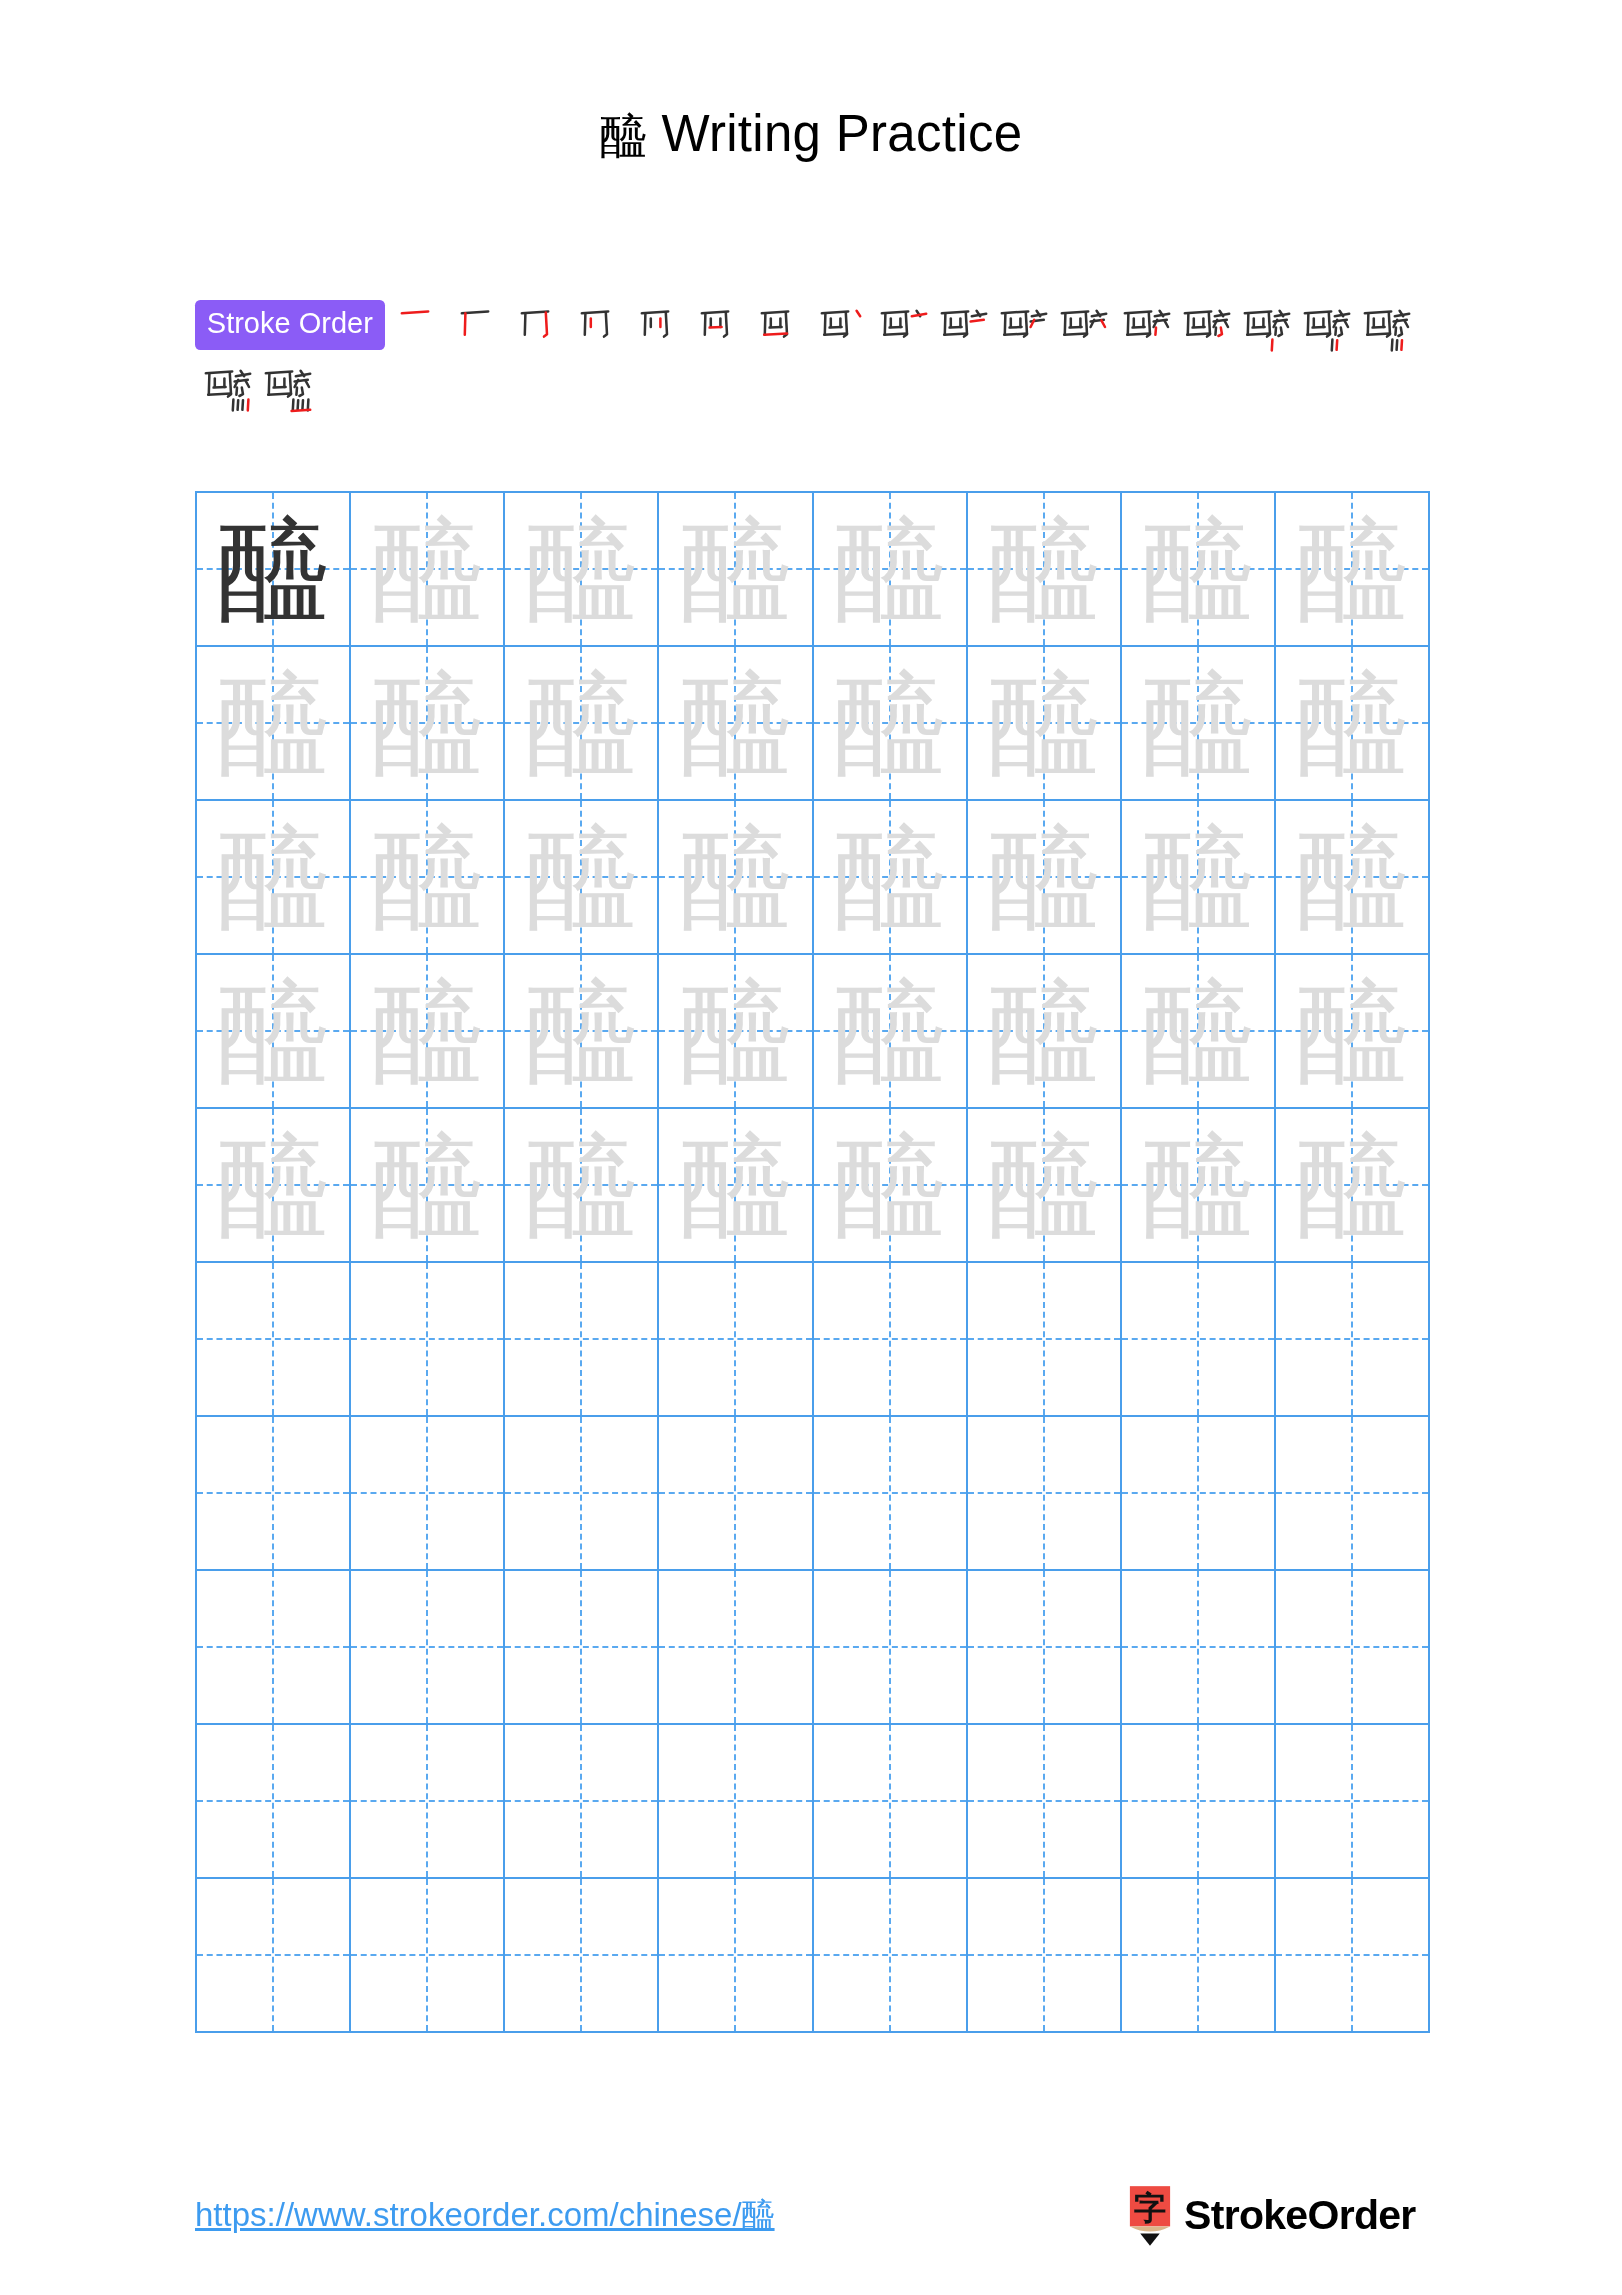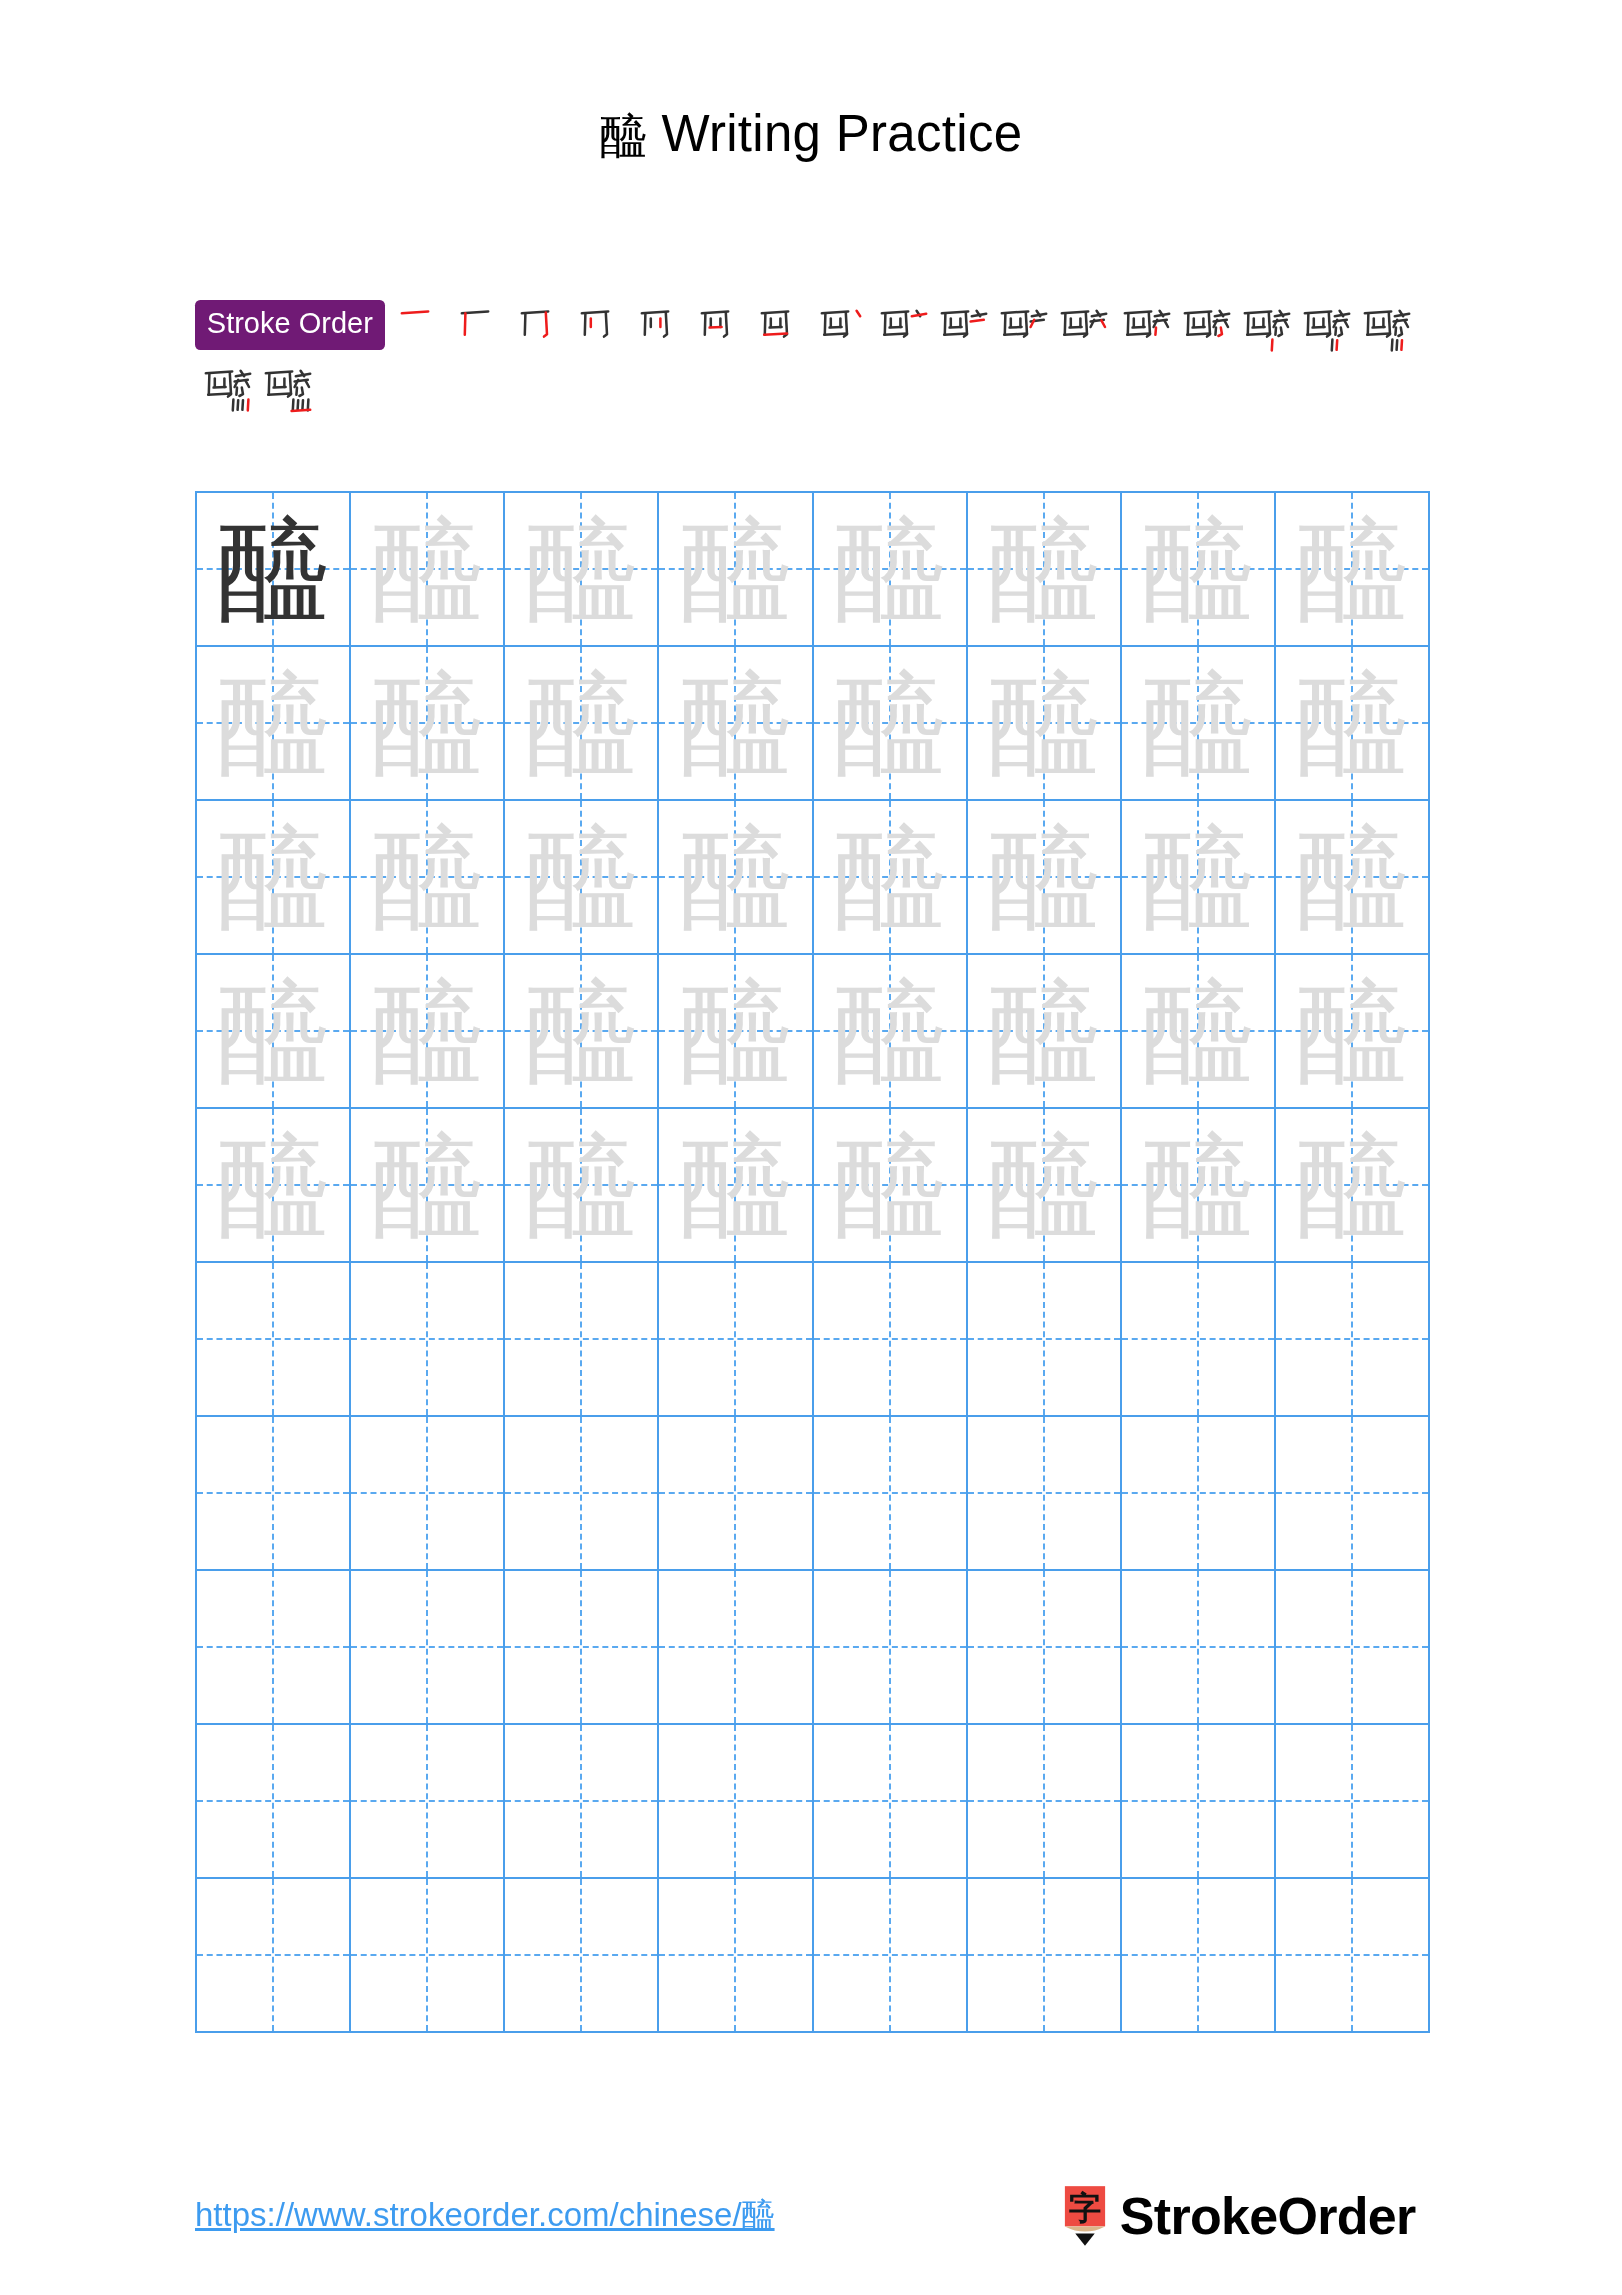--- a/index.html
+++ b/index.html
@@ -37,21 +37,21 @@
 
   
   #stroke-order-section {
     position: absolute;
     top: 300px;
     left: 195px;
     width: 1237px;
   }
   #stroke-order-badge {
     display: inline-block;
-    background: #701a75;
+    background: #8b5cf6;
     color: #ffffff;
     font-size: 29px;
     line-height: 1;
     padding: 9.2px 11.8px 11.8px 11.8px;
     border-radius: 5.2px;
     vertical-align: top;
     margin-right: 3.9px;
     white-space: nowrap;
   }
   .stroke-steps {
@@ -161,21 +161,21 @@
     align-items: center;
     gap: 10.5px;
     margin-right: 14.4px;
   }
   #brand-logo-icon {
     width: 48px;
     height: 60px;
     display: block;
   }
   #brand-wordmark {
-    font-size: 52px;
+    font-size: 41px;
     font-weight: bold;
     color: #000000;
     letter-spacing: -0.7px;
     white-space: nowrap;
     font-family: "Liberation Sans", sans-serif;
   }
 </style>
 </head>
 <body>
 

